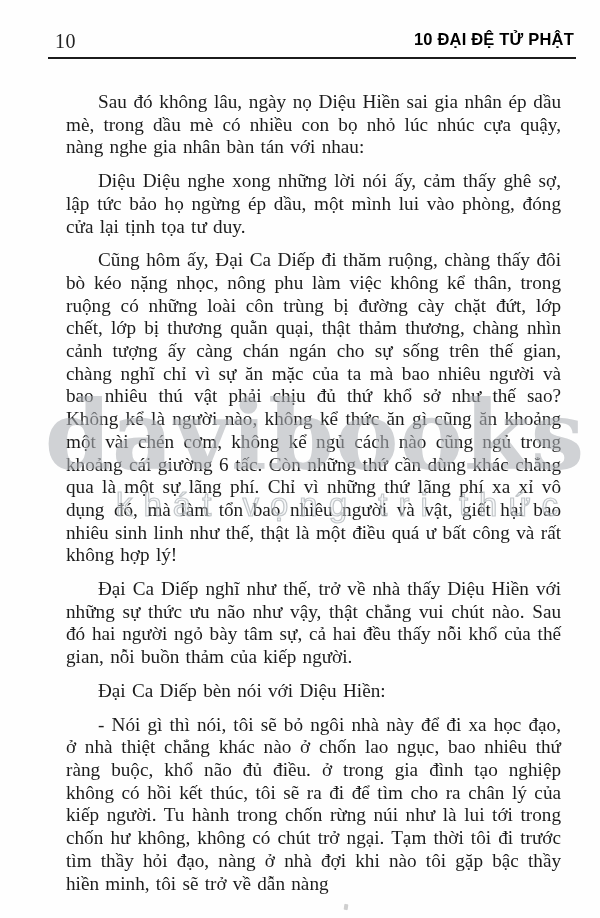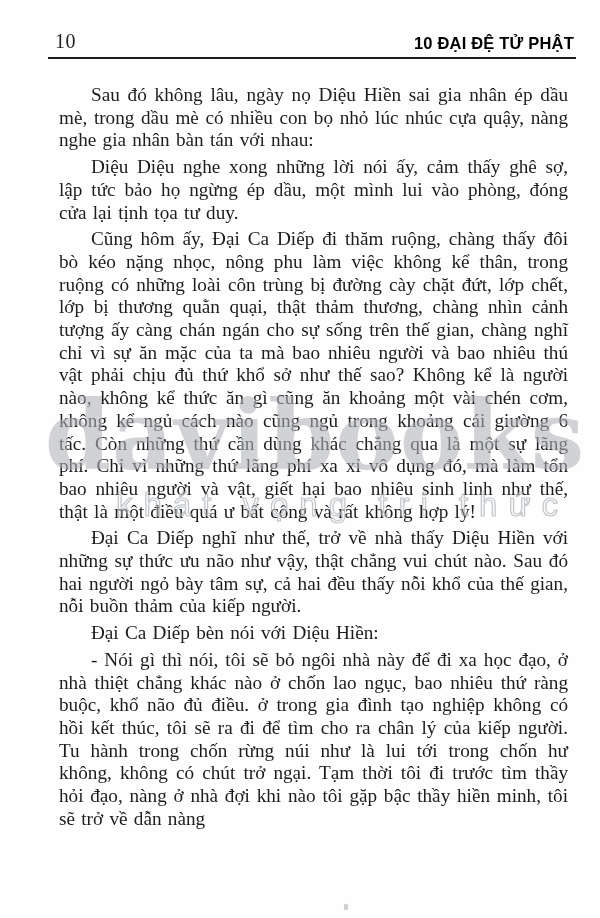--- a/index.html
+++ b/index.html
@@ -19,21 +19,21 @@
   
   .header {
     position: absolute;
     top: 30px;
     left: 55px;
     right: 26px;
   }
   .header-row {
     display: flex;
     justify-content: space-between;
-    align-items: flex-end;
+    align-items: flex-start;
     gap: 31px;
   }
   .page-number {
     font-family: "Liberation Serif", serif;
     font-size: 20px;
     letter-spacing: 0.5px;
     color: #222;
   }
   .running-title {
     font-family: "Liberation Sans", sans-serif;
@@ -53,21 +53,21 @@
   }
   
   .body-text {
     position: absolute;
     top: 80px;
     left: 55px;
     width: 517px;
     z-index: 1;
   }
   .body-text p {
-    margin: 4px;
+    margin: 11px;
     text-align: justify;
     text-indent: 32px;
     font-size: 19.2px;
     line-height: 22.7px;
     word-spacing: 1.5px;
     color: #1c1c1c;
   }
   
   .watermark-layer {
     position: absolute;

